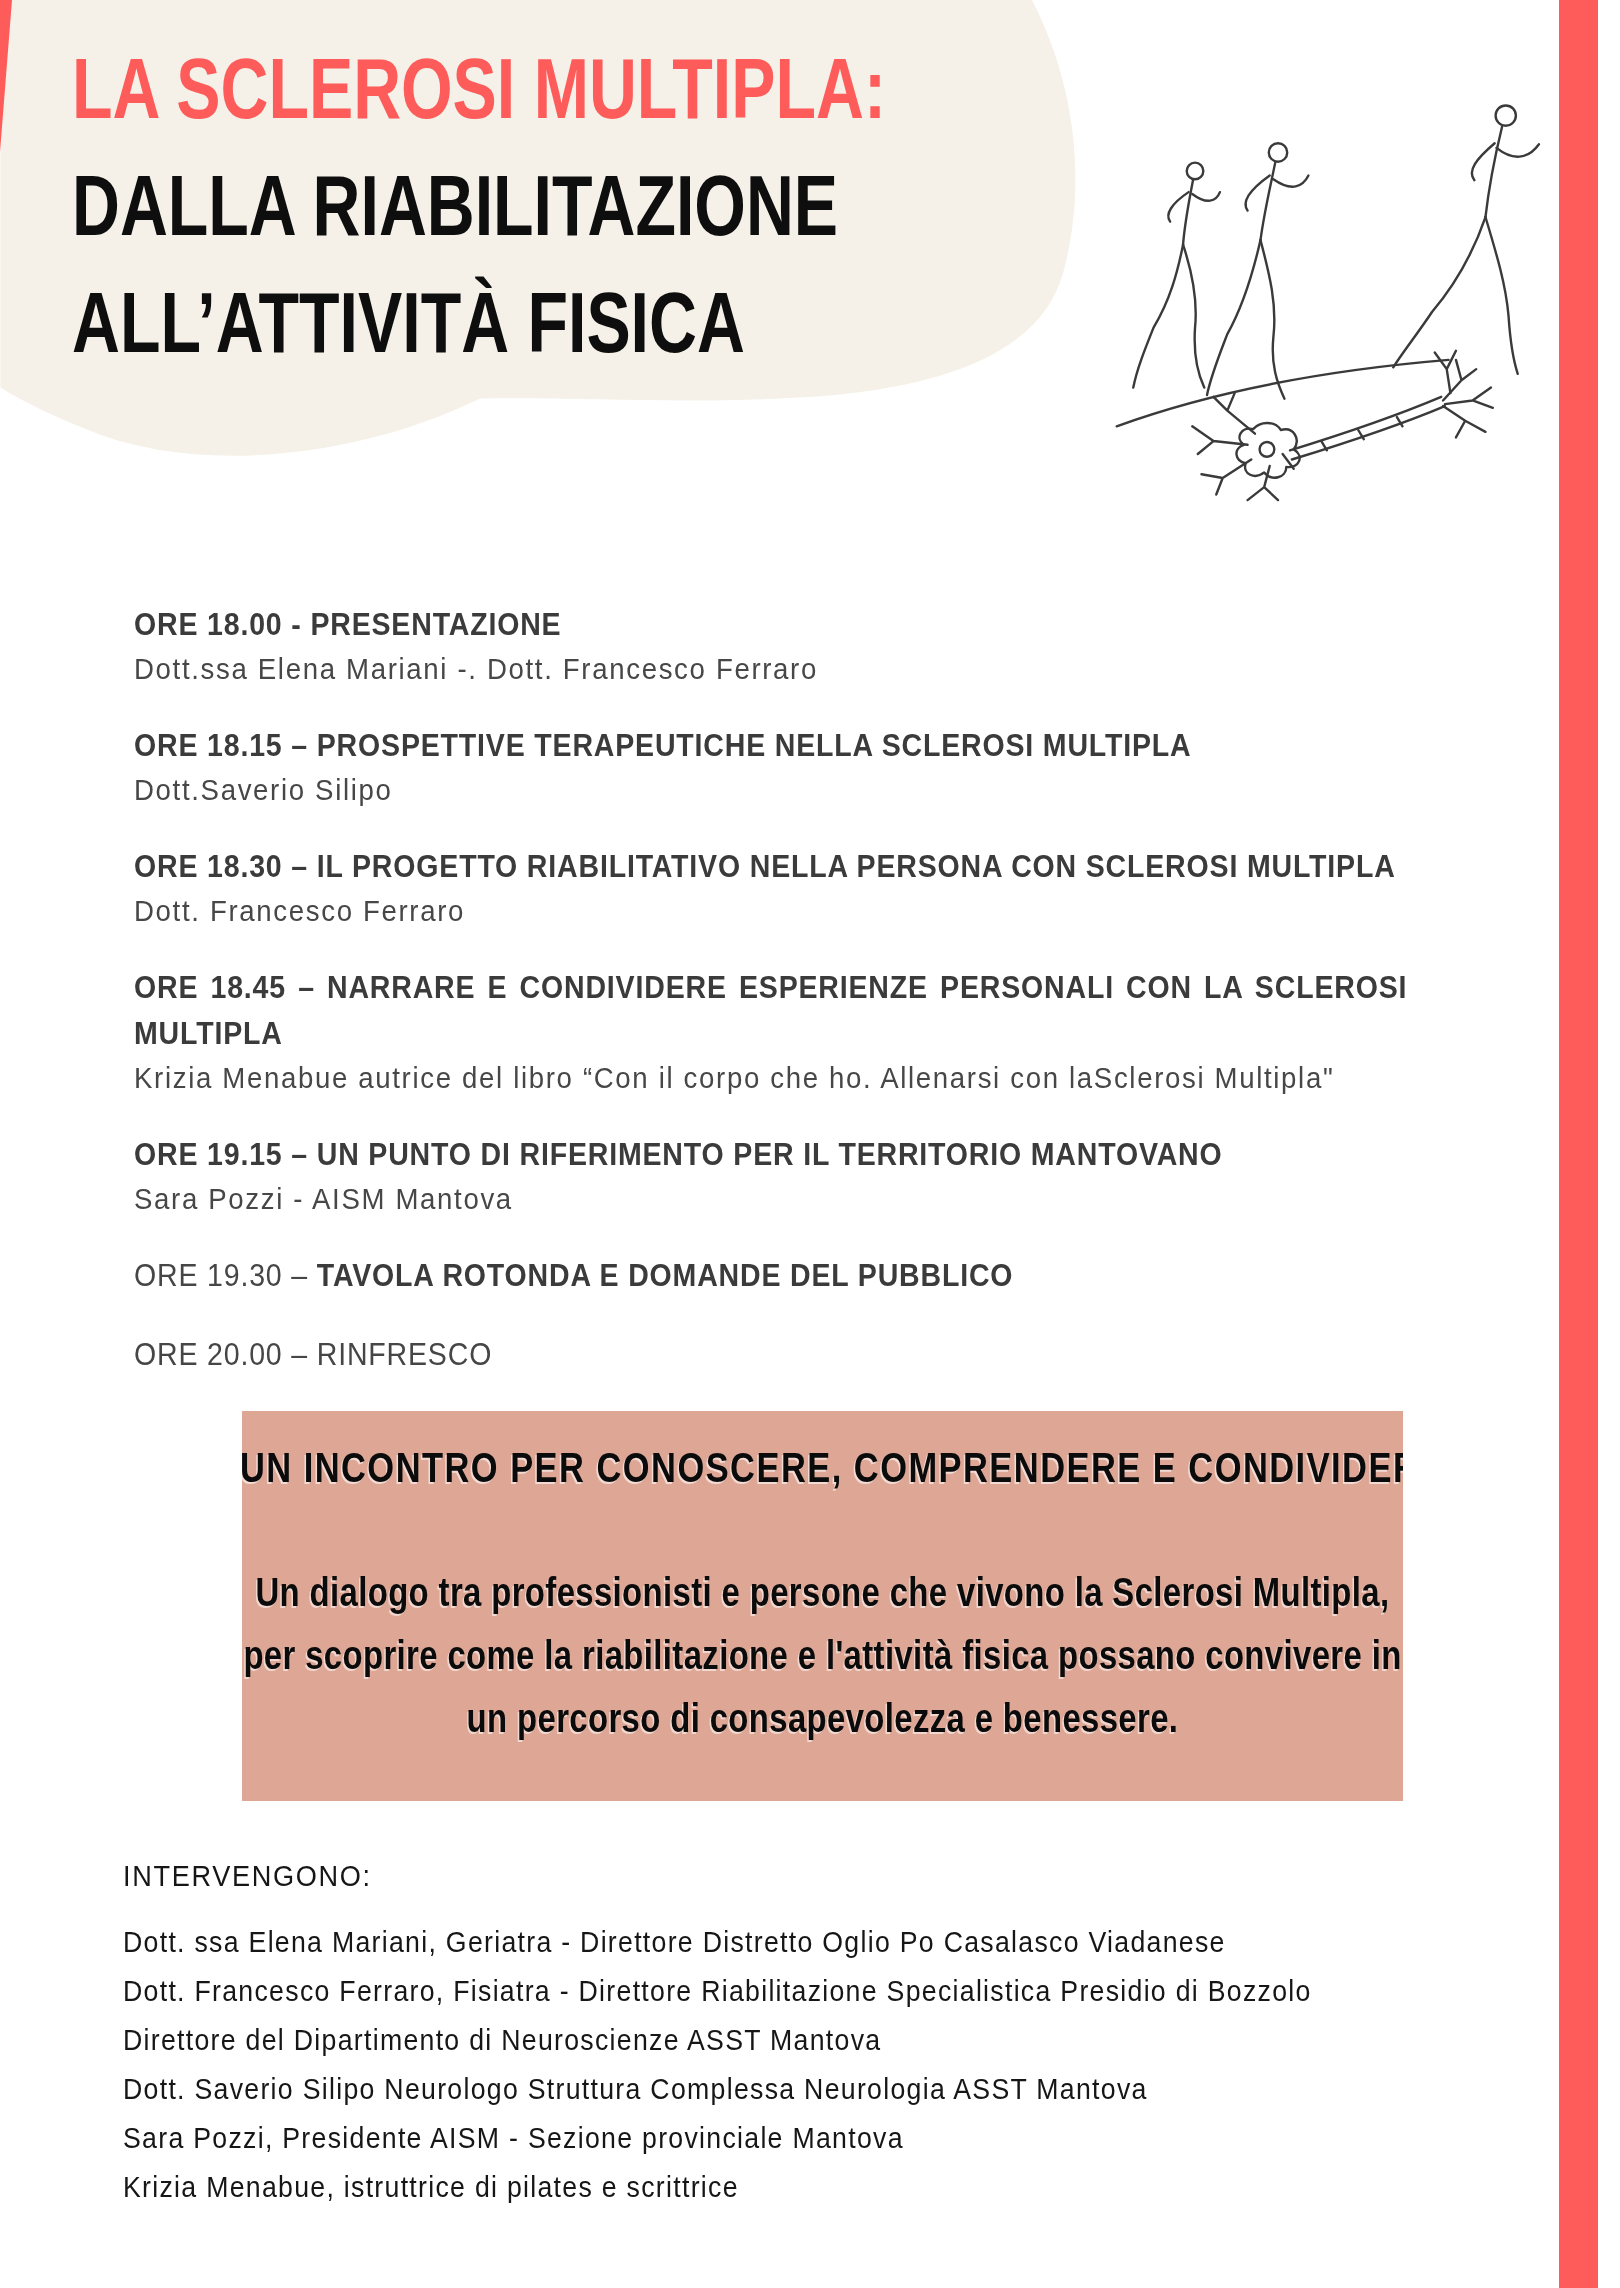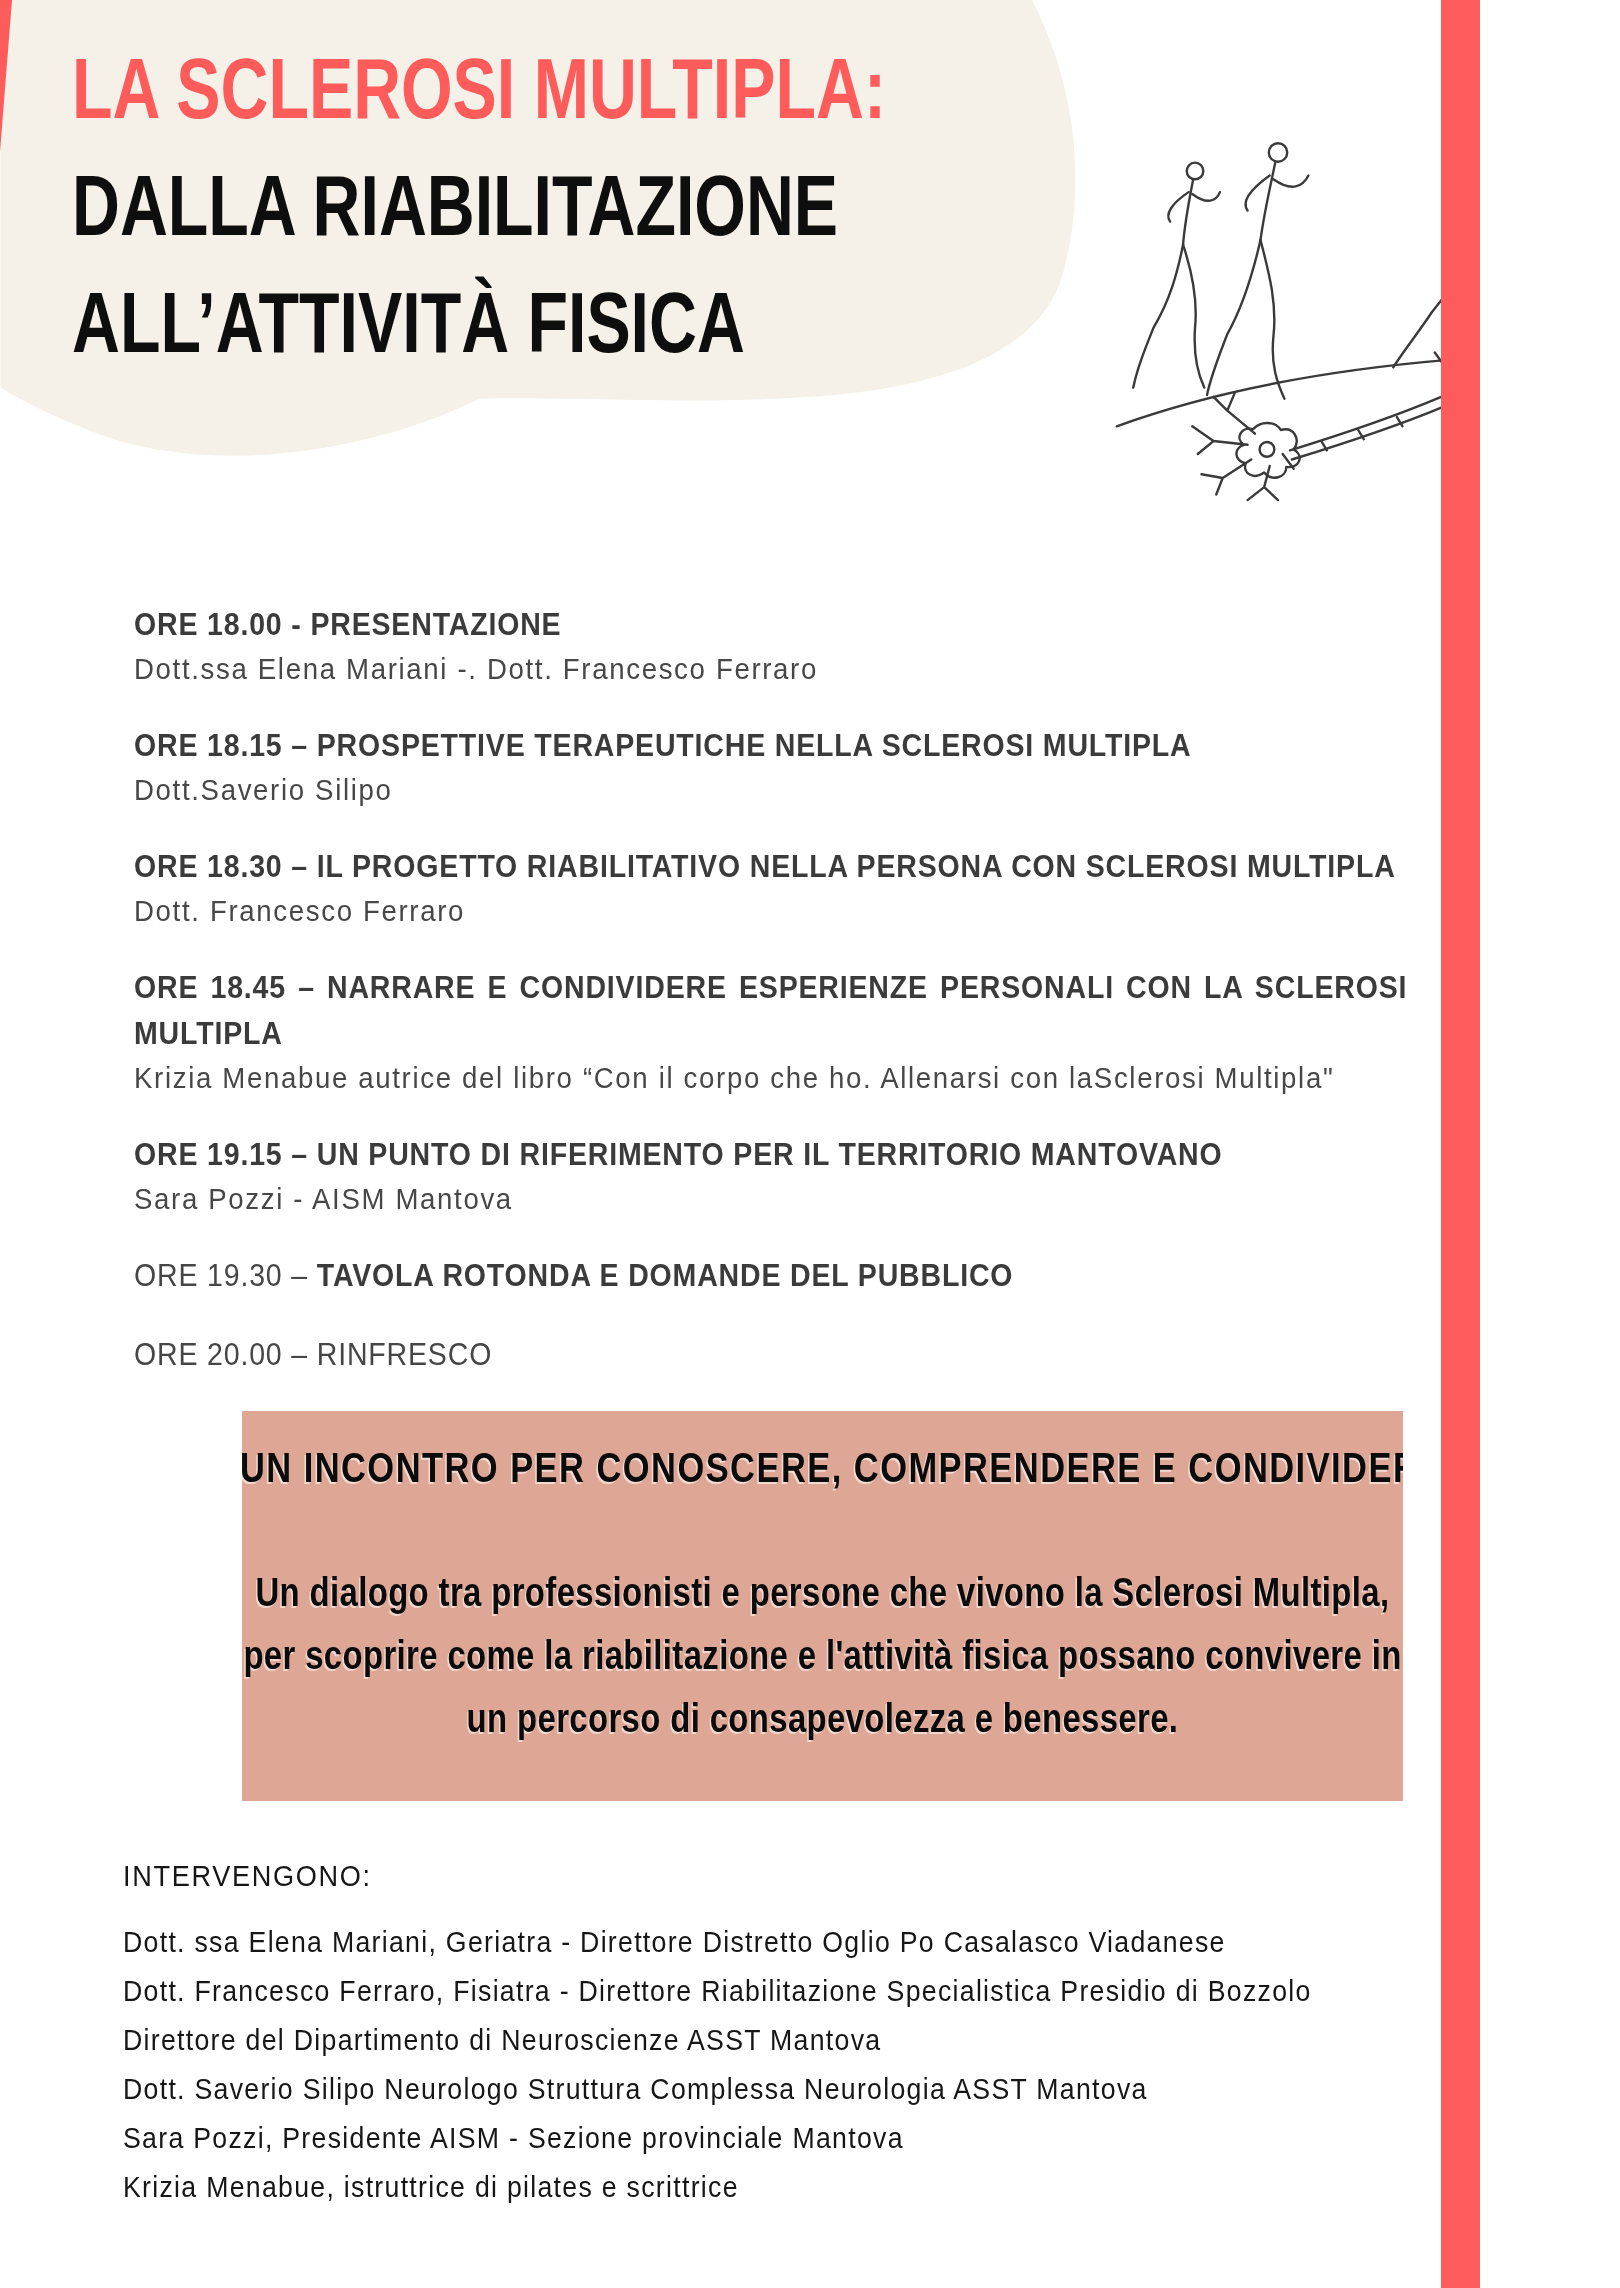--- a/index.html
+++ b/index.html
@@ -1,18 +1,18 @@
 <!DOCTYPE html>
 <html style="--accent_red: #fd5c5a; --cream: #f5f1e8; --highlight_pink: #dea695; --heading_text: #3b3b3b; --body_text: #161616;font-size:14.8px"><head>
 <meta charset="utf-8">
 <style>
   html,body{margin:0;padding:0;background:#fff;}
   .page{
     position:relative;
-    width:1480px;height:2289px;
+    width:1598px;height:2289px;
     background:#ffffff;
     overflow:hidden;
     font-family:"Liberation Sans", sans-serif;
   }
   
   .blob-svg{position:absolute;left:0;top:0;z-index:0;}
   
   .corner-sliver{
     position:absolute;left:0;top:0;width:12px;height:152px;
     background:var(--accent_red,#fd5c5a);

